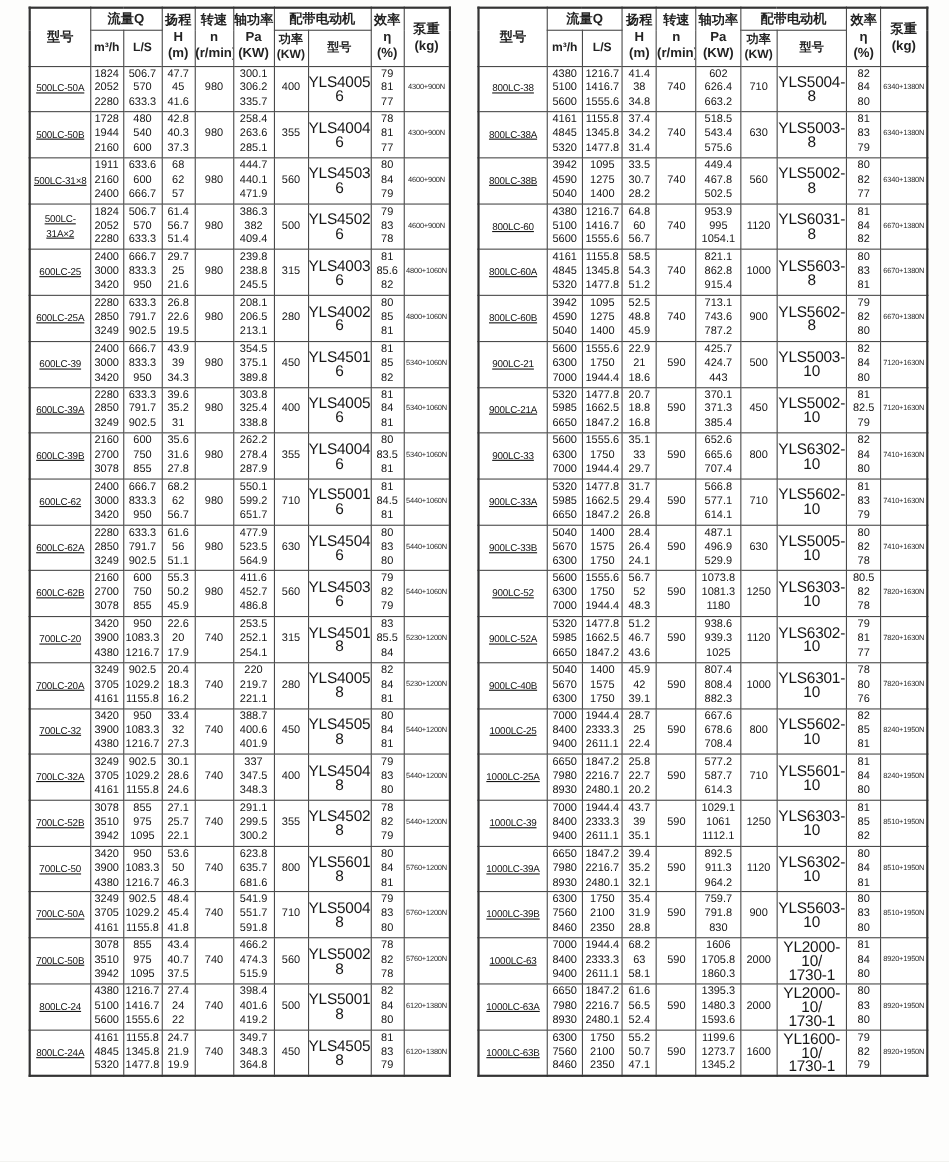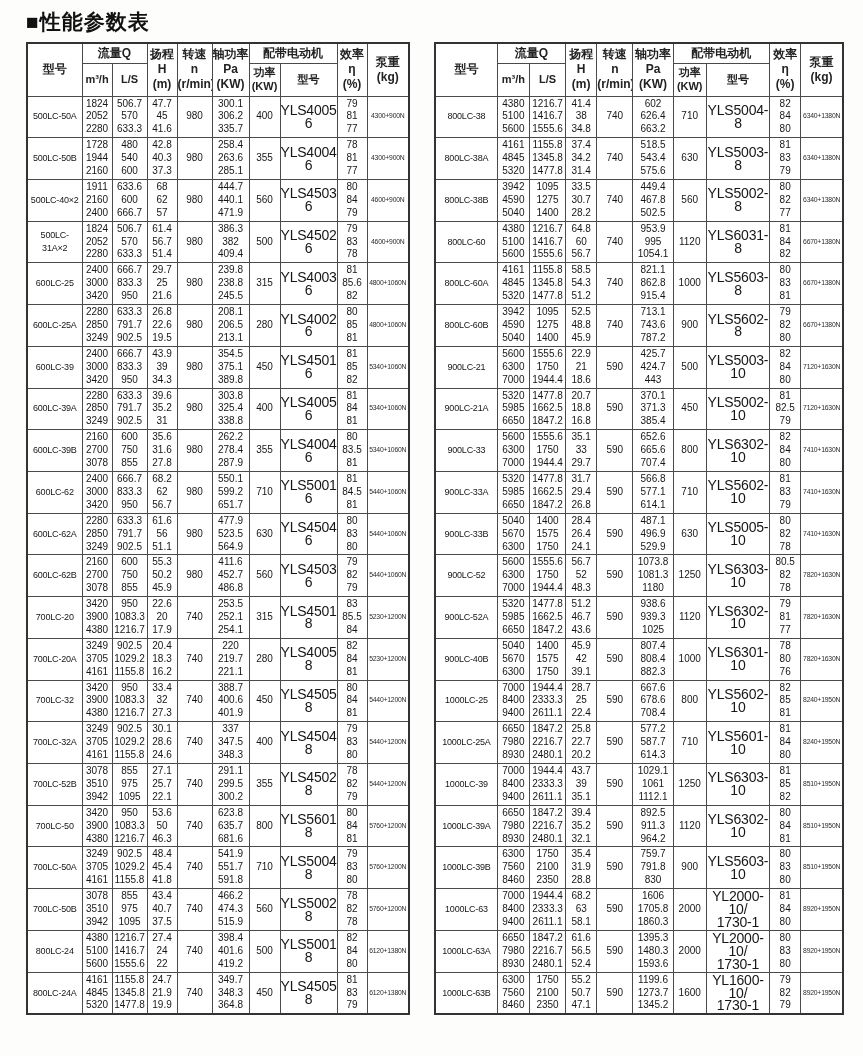--- a/index.html
+++ b/index.html
@@ -9,30 +9,29 @@
   .tables{display:flex;gap:24px;align-items:flex-start;}
   table{border-collapse:collapse;table-layout:fixed;background:#fff;}
   table.t-left{width:380px;}
   table.t-right{width:410px;}
   th,td{border:1px solid #4a4a4a;text-align:center;vertical-align:middle;padding:0;overflow:hidden;}
   table{border:2px solid #333;}
   thead th{font-size:12px;font-weight:bold;color:#222;line-height:1.25;padding:2px 0;white-space:pre-line;}
   thead .sub{font-size:11px;}
   tbody td{font-size:10px;line-height:12.9px;padding:1px 0;color:#161616;}
   td.ml{white-space:pre-line;}
-  td.model{font-size:9px;letter-spacing:-0.2px;}
+  td.model{font-size:9px;letter-spacing:-0.2px;text-decoration:underline;}
   td.motor{font-size:14px;letter-spacing:-0.2px;}
   td.weight{font-size:6.8px;letter-spacing:-0.2px;color:#2a2a2a;}
   td.num{font-variant-numeric:tabular-nums;}
 </style>
 </head>
 <body>
 
 <div class="page">
-  <div class="title">■性能参数表</div>
 
   <div class="tables">
 
     <table class="t-left">
       <colgroup>
         <col style="width:55px">
           <col style="width:30px">
           <col style="width:35px">
           <col style="width:30px">
         <col style="width:35px">
@@ -109,21 +108,21 @@
 263.6
 285.1</td>
             <td class="num">355</td>
             <td class="motor ml">YLS4004-6</td>
             <td class="num ml">78
 81
 77</td>
             <td class="weight">4300+900N</td>
           </tr>
           <tr>
-            <td class="model">500LC-40×2</td>
+            <td class="model">500LC-31×8</td>
             <td class="num ml">1911
 2160
 2400</td>
             <td class="num ml">633.6
 600
 666.7</td>
             <td class="num ml">68
 62
 57</td>
             <td class="num">980</td>

